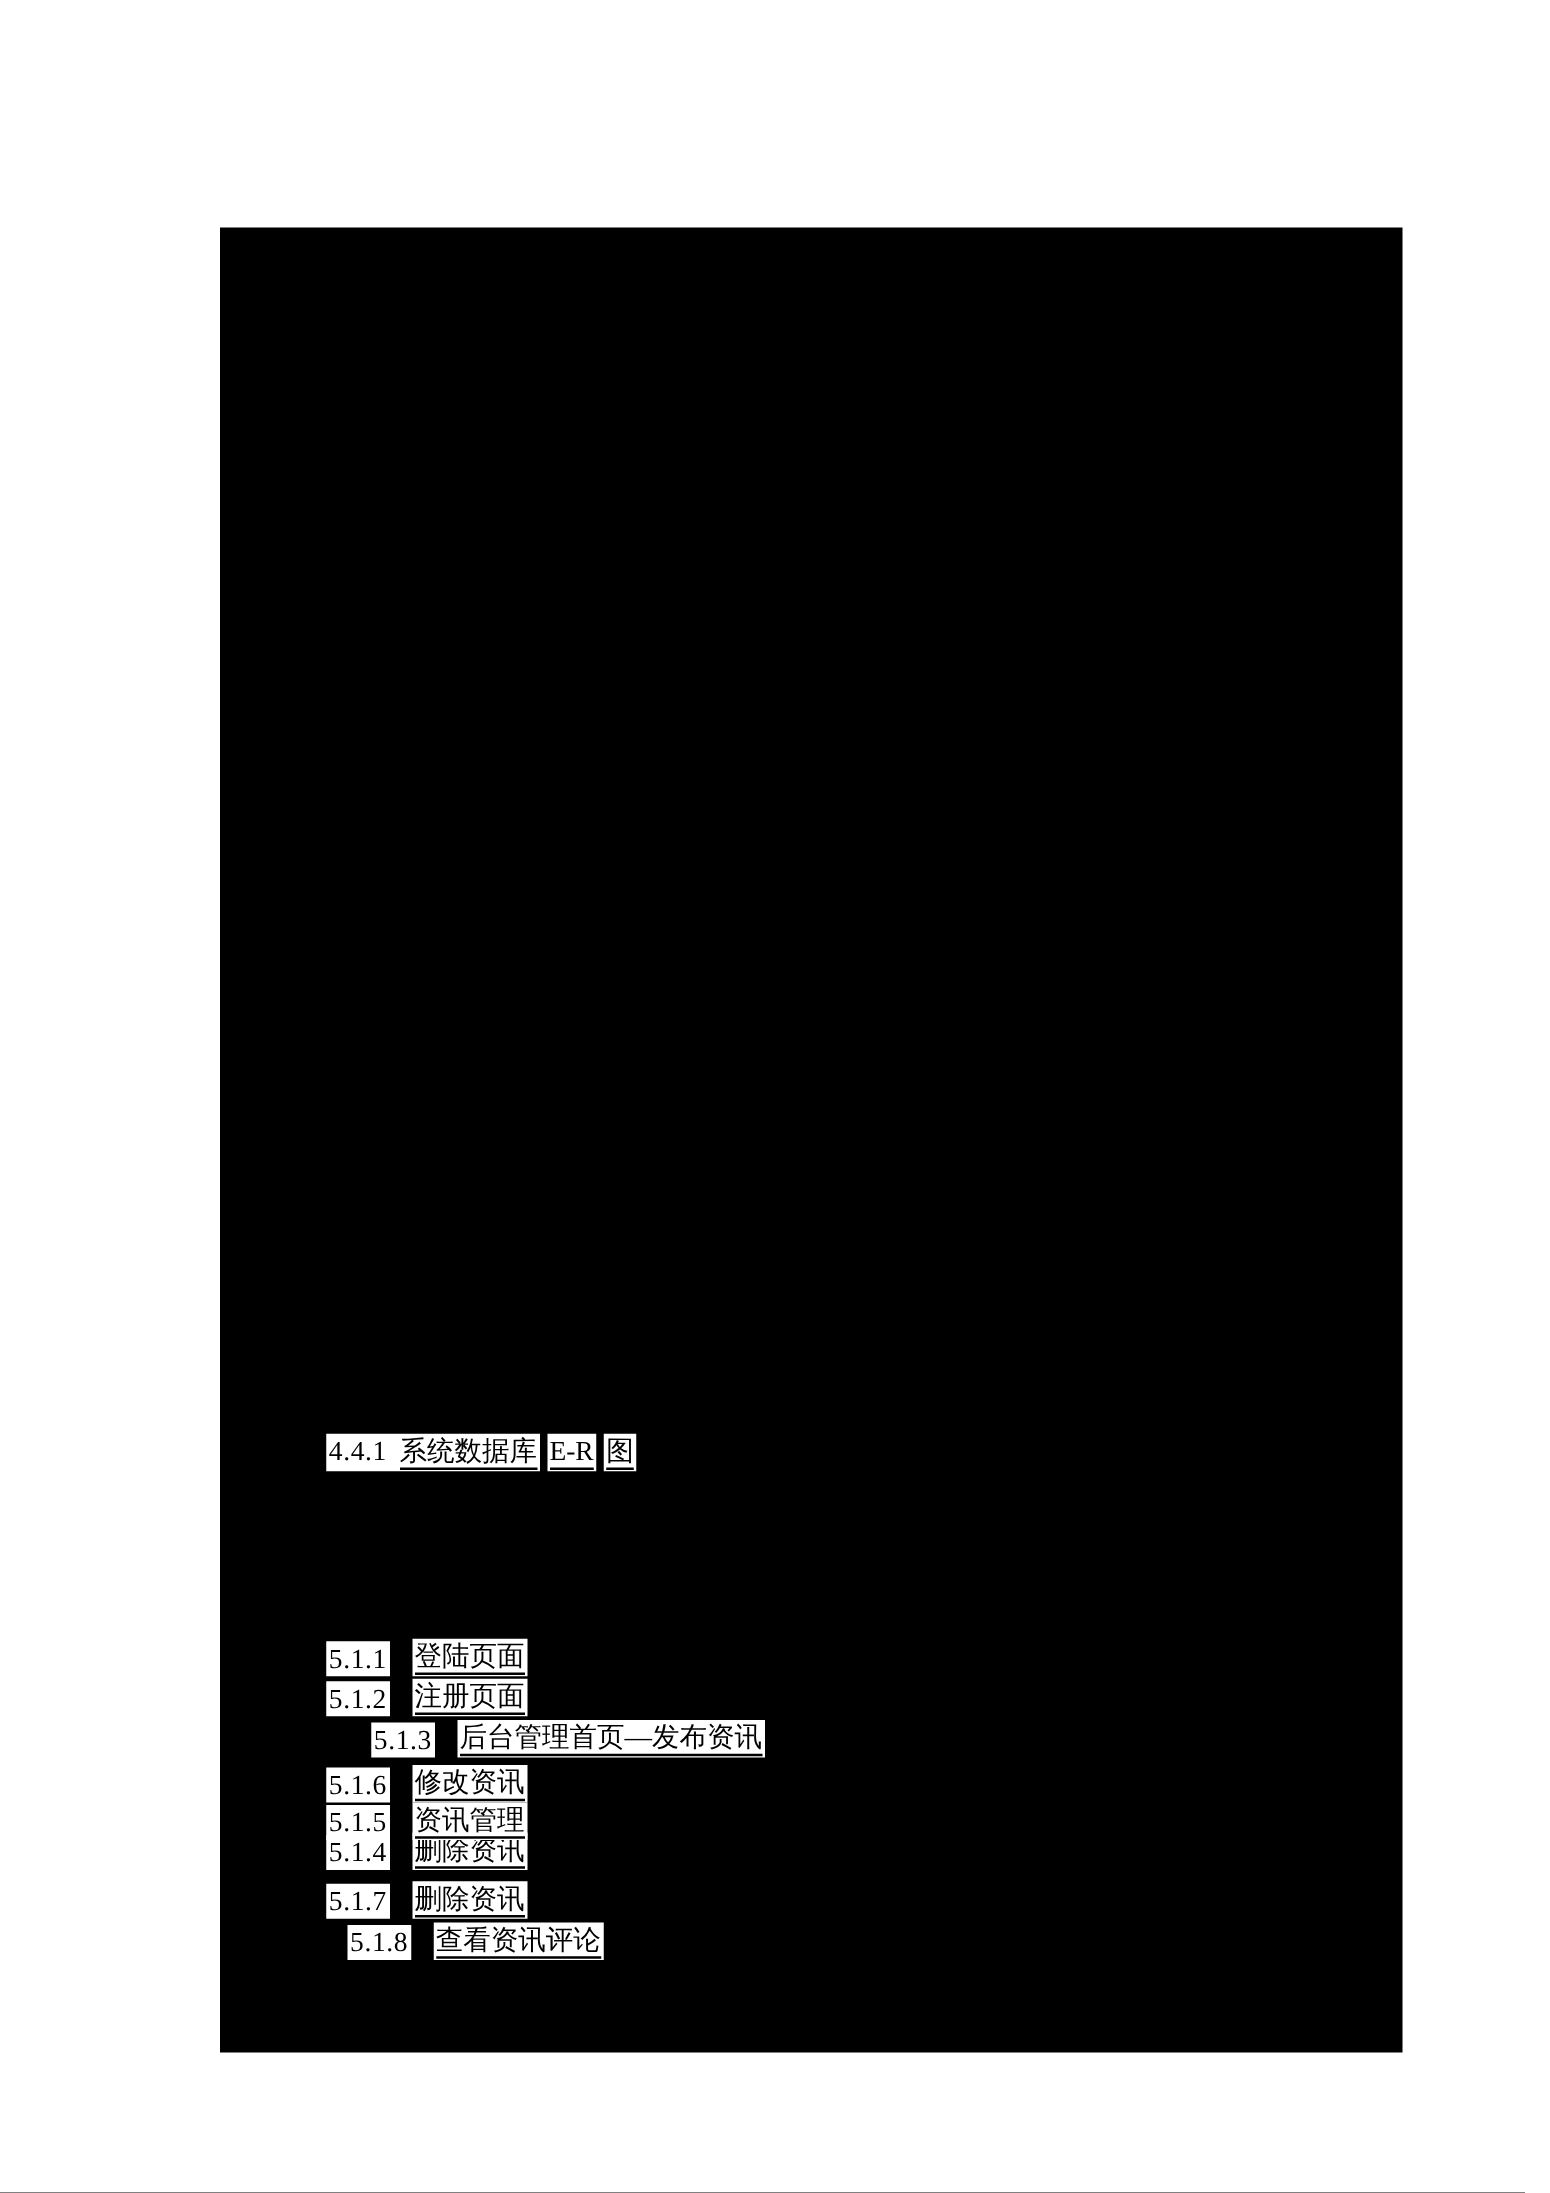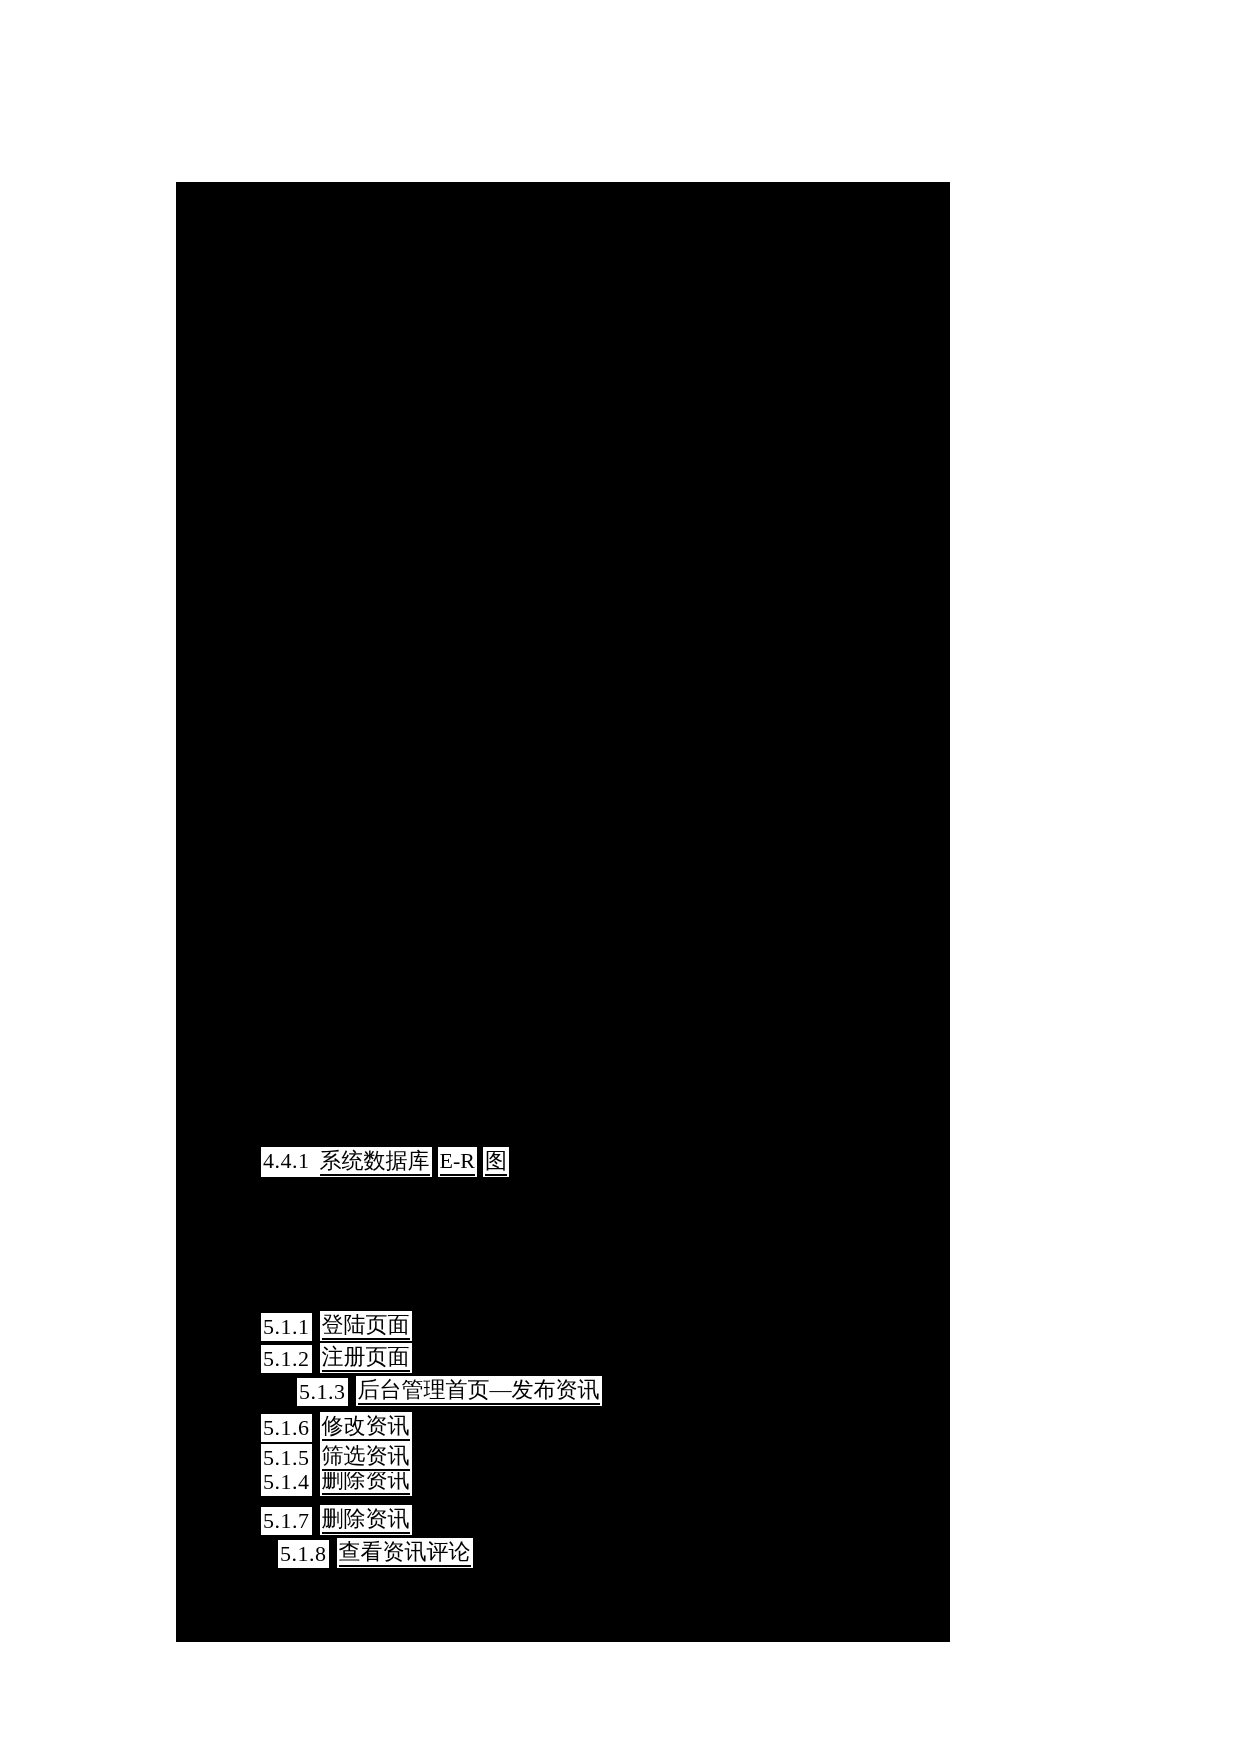--- a/index.html
+++ b/index.html
@@ -10,31 +10,31 @@
     width: 1240px;
     height: 1754px;
     background: #ffffff;
     position: relative;
     font-family: "Liberation Serif", "DejaVu Serif", serif;
   }
   .black-canvas {
     position: absolute;
     left: 176px;
     top: 182px;
-    width: 774px;
+    width: 946px;
     height: 1460px;
     background: #000000;
     overflow: hidden;
   }
   .toc-row {
     position: absolute;
     left: 85px;
     display: flex;
     align-items: flex-end;
-    column-gap: 8px;
+    column-gap: 18px;
     white-space: nowrap;
   }
   .row-441 { top: 965px; column-gap: 6px; }
   .r0 { top: 1129px; }
   .r1 { top: 1161px; }
   .r2 { top: 1194px; margin-left: 36px; }
   .r3 { top: 1284px; }
   .r4 { top: 1260px; }
   .r5 { top: 1230px; }
   .r6 { top: 1323px; }
@@ -86,21 +86,21 @@
       <span class="box"><span class="link">后台管理首页—发布资讯</span></span>
     </div>
 
     <div class="toc-row r3">
       <span class="box"><span class="num">5.1.4</span></span>
       <span class="box"><span class="link">删除资讯</span></span>
     </div>
 
     <div class="toc-row r4">
       <span class="box"><span class="num">5.1.5</span></span>
-      <span class="box"><span class="link">筛选资讯</span></span>
+      <span class="box"><span class="link">资讯管理</span></span>
     </div>
 
     <div class="toc-row r5">
       <span class="box"><span class="num">5.1.6</span></span>
       <span class="box"><span class="link">修改资讯</span></span>
     </div>
 
     <div class="toc-row r6">
       <span class="box"><span class="num">5.1.7</span></span>
       <span class="box"><span class="link">删除资讯</span></span>

